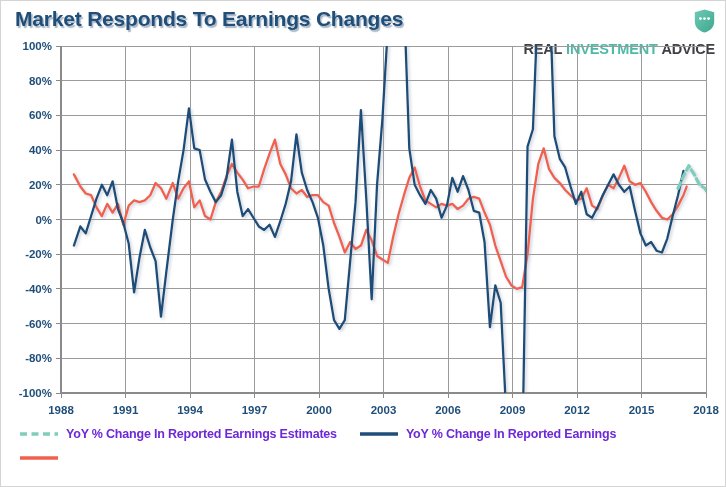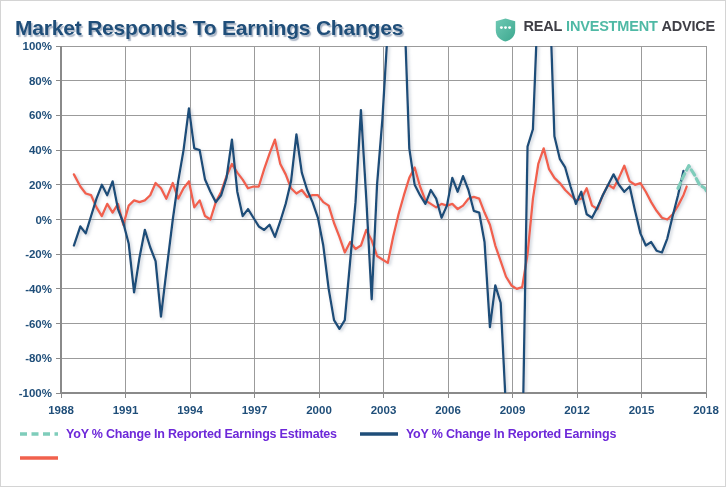--- a/index.html
+++ b/index.html
@@ -11,33 +11,33 @@
   }
   #frame{
     position:relative;
     width:726px;height:487px;
     box-sizing:border-box;
     border:1px solid #d4d4d4;
     background:#ffffff;
   }
   
   #header{
-    position:absolute;left:0;top:0;width:726px;height:36px;margin-top:9px;
+    position:absolute;left:0;top:0;width:726px;height:36px;
   }
   #chart-title{
     position:absolute;left:14px;top:6px;
     font-size:21px;font-weight:bold;
     color:#1F4E79;
     letter-spacing:-0.2px;
     white-space:nowrap;
     text-shadow:1.5px 1.5px 1.2px rgba(150,165,185,0.85);
   }
   #brand{
     position:absolute;right:12px;top:8px;
-    display:flex;align-items:flex-start;gap:8px;
+    display:flex;align-items:flex-end;gap:8px;flex-direction:column;
   }
   #brand-shield{width:21px;height:24px;display:block;}
   #brand-text{
     font-size:14.5px;font-weight:bold;letter-spacing:-0.2px;
     white-space:nowrap;
   }
   .bw-dark{color:#3f3f46;}
   .bw-green{color:#4fb9a5;}
   
   #plot-wrap{

